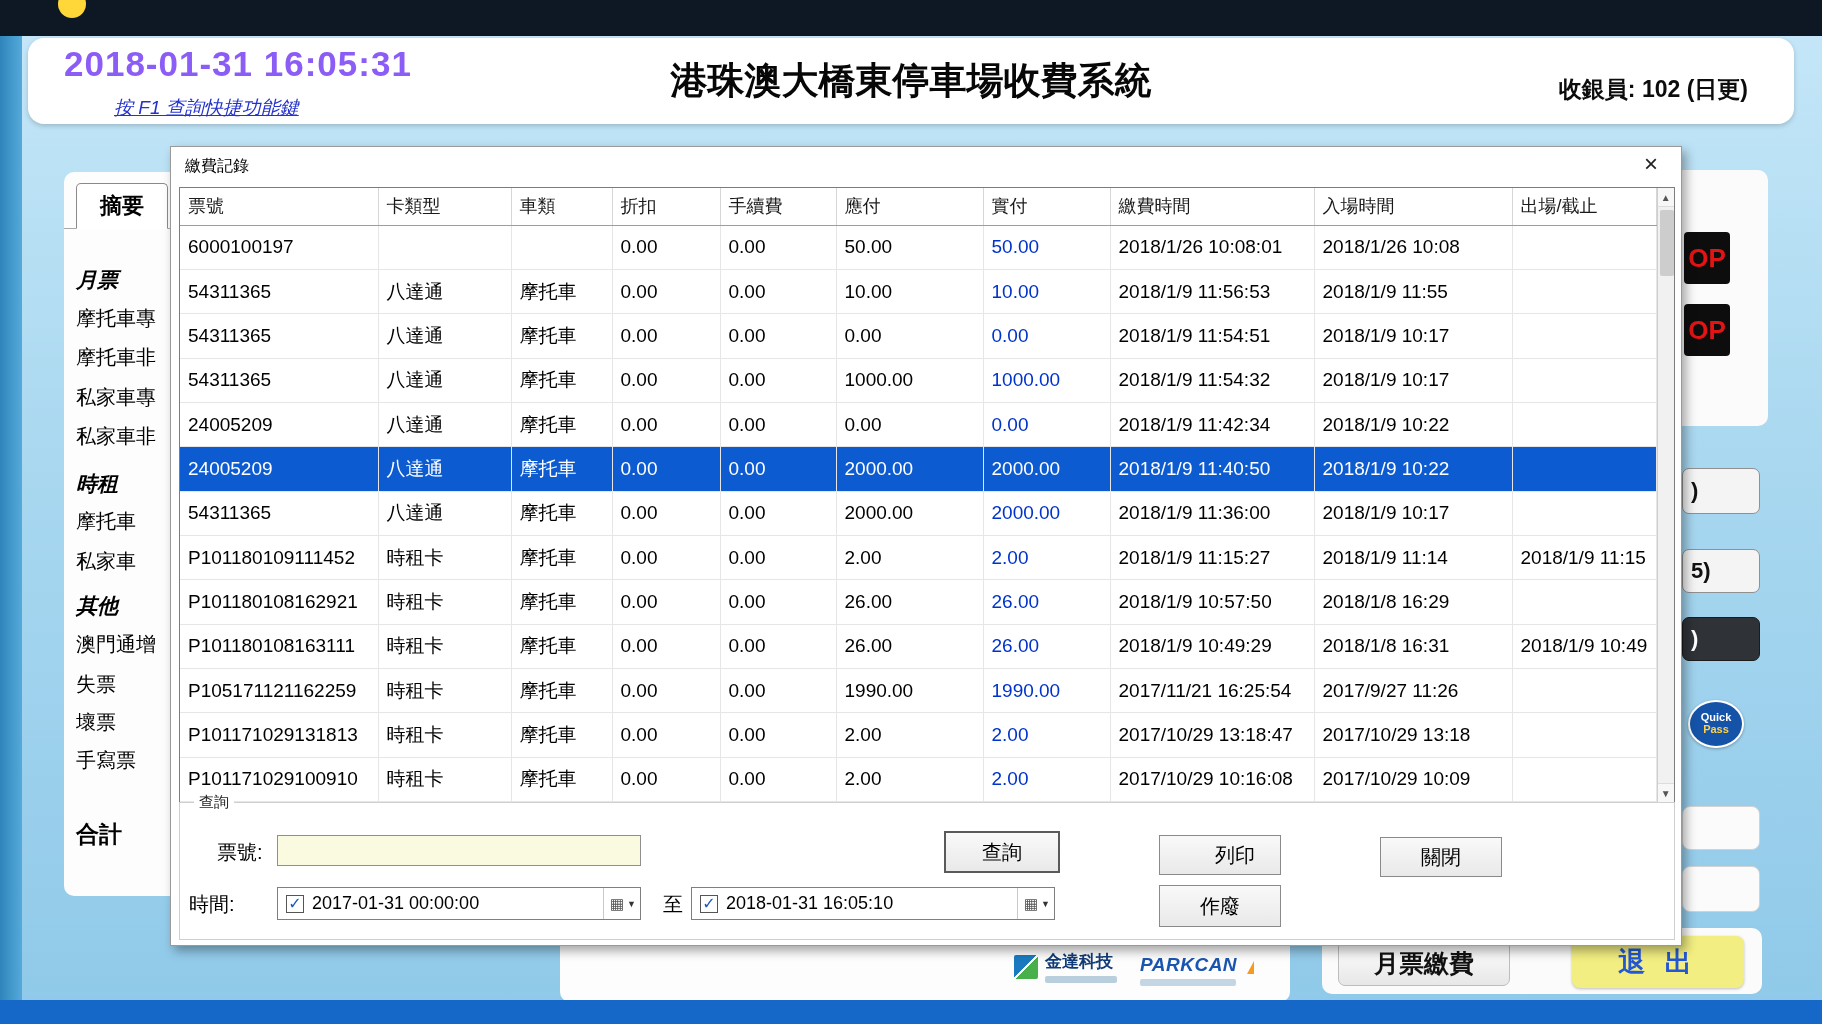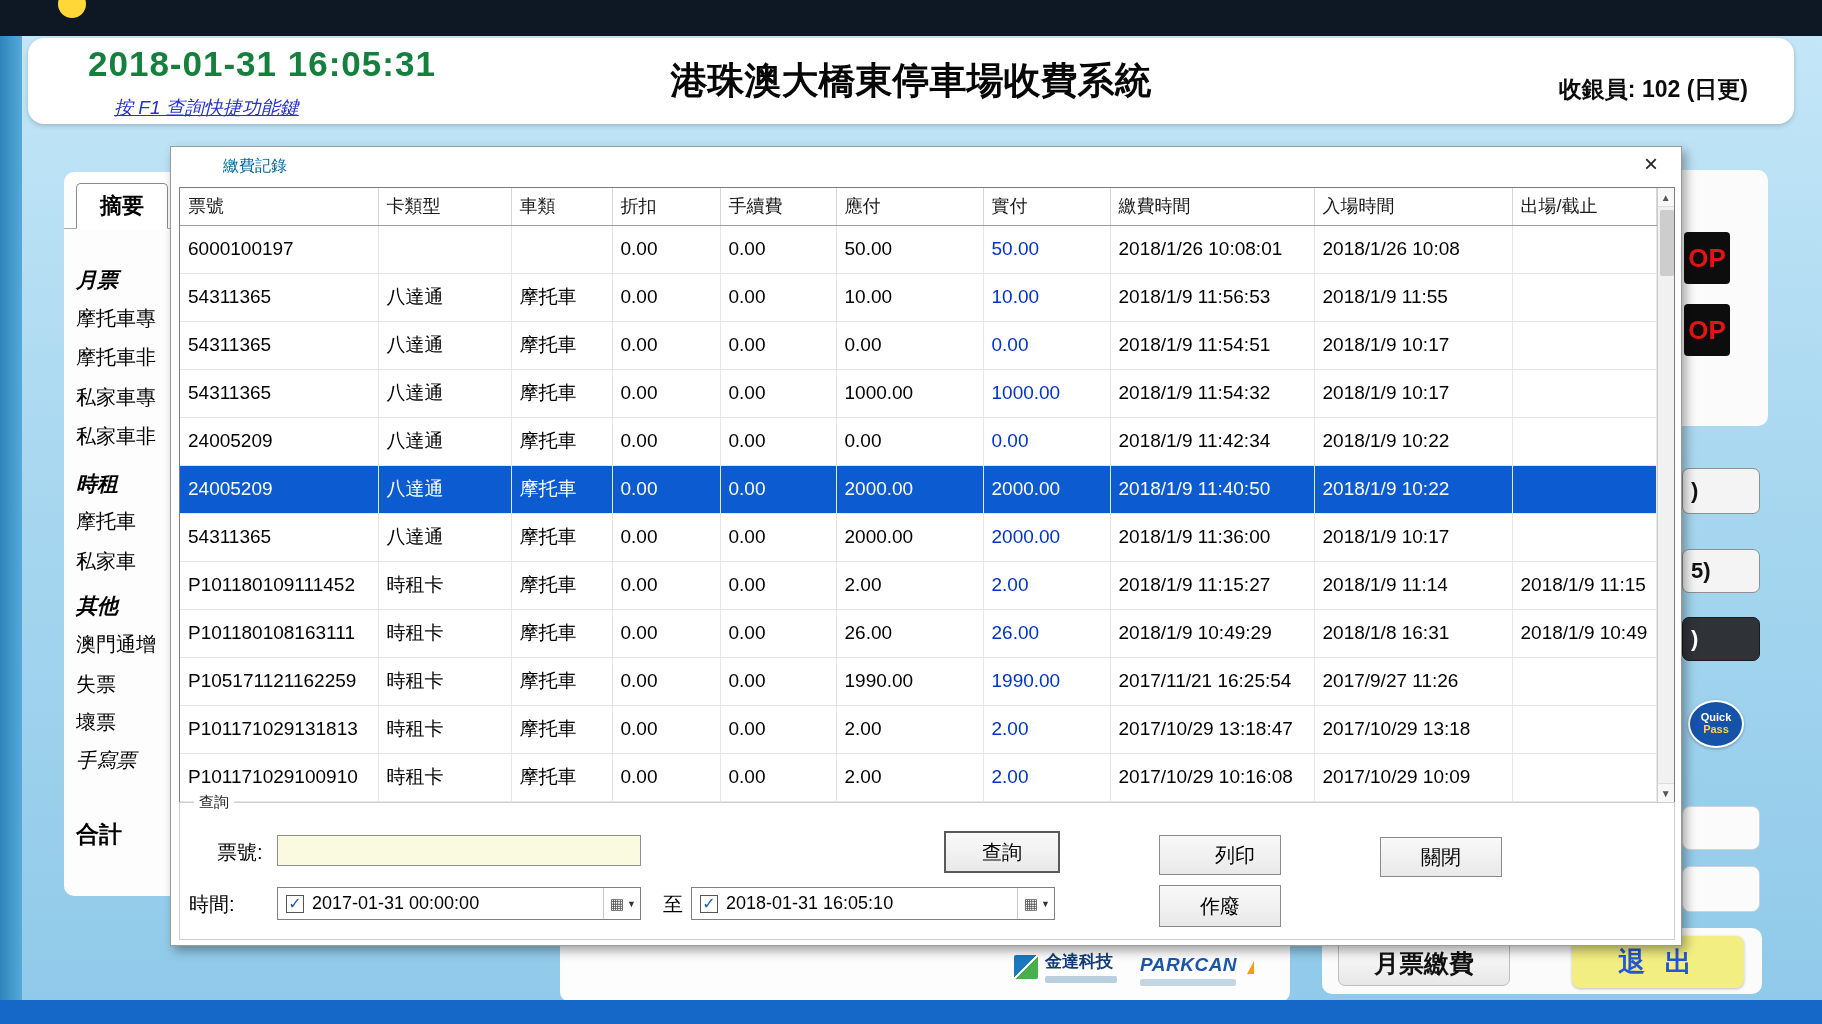--- a/index.html
+++ b/index.html
@@ -11,21 +11,21 @@
 
   
   .top-strip { position:absolute; left:0; top:0; width:1822px; height:36px; background:#0e1724; z-index:4; }
   .yellow-dot { position:absolute; left:58px; top:-10px; width:28px; height:28px; border-radius:50%; background:#ffd738; z-index:5; }
   .left-stripe { position:absolute; left:0; top:36px; width:22px; height:988px; background:linear-gradient(90deg,#2f85ba,#55aadb); z-index:4; }
   .bottom-strip { position:absolute; left:0; top:1000px; width:1822px; height:24px; background:#1668c8; z-index:4; }
 
   
   .header { position:absolute; left:28px; top:38px; width:1766px; height:86px; background:#fff;
     border-radius:16px; box-shadow:0 2px 5px rgba(0,0,0,.18); z-index:5; }
-  .hdr-datetime { position:absolute; left:60px; top:6px; font-size:35px; font-weight:700; color:#15803d; letter-spacing:1px; }
+  .hdr-datetime { position:absolute; left:36px; top:6px; font-size:35px; font-weight:700; color:#8b5cf6; letter-spacing:1px; }
   .hdr-f1 { position:absolute; left:86px; top:57px; font-size:19px; font-style:italic; color:#2433cc; text-decoration:underline; cursor:pointer; }
   .hdr-title { position:absolute; left:0; top:18px; width:100%; text-align:center; font-size:37px; font-weight:700; color:#070707; }
   .hdr-cashier { position:absolute; right:46px; top:36px; font-size:23px; font-weight:700; color:#0c0c0c; }
 
   
   .left-panel { position:absolute; left:64px; top:172px; width:470px; height:724px; background:#fdfdfd; border-radius:10px; z-index:1; }
   .tab-strip-line { position:absolute; left:0; top:56px; width:100%; height:1px; background:#a9a9a9; }
   .tab-summary { position:absolute; left:12px; top:11px; width:92px; height:46px; background:#fff; border:1px solid #8a8a8a;
     border-bottom:1px solid #fff; border-radius:5px 5px 0 0; font-size:22px; font-weight:700;
     display:flex; align-items:center; justify-content:center; cursor:pointer; }
@@ -66,21 +66,21 @@
   .logo-parkcan { position:absolute; left:1140px; top:954px; z-index:3; }
   .pc-row { display:flex; align-items:flex-end; gap:10px; }
   .pc-name { font-size:19px; font-weight:700; font-style:italic; color:#1a55b0; letter-spacing:.5px; }
   .pc-wedge { width:0; height:0; border-left:7px solid transparent; border-bottom:13px solid #f59b20; margin-bottom:2px; }
   .pc-sub { width:96px; height:7px; background:#c4d5e3; border-radius:2px; margin-top:3px; }
 
   
   .dialog { position:absolute; left:170px; top:146px; width:1512px; height:800px; background:#fff;
     border:1px solid #9a9a9a; box-shadow:4px 5px 10px rgba(0,0,0,.35); z-index:10; }
   .dlg-titlebar { position:absolute; left:0; top:0; width:100%; height:36px; background:#fff; }
-  .dlg-title { position:absolute; left:14px; top:9px; font-size:16px; color:#0369a1;margin-left:38px; }
+  .dlg-title { position:absolute; left:14px; top:9px; font-size:16px; color:#000000; }
   .dlg-close { position:absolute; right:16px; top:3px; font-size:24px; color:#222; cursor:pointer; width:28px; text-align:center; }
 
   .table-wrap { position:absolute; left:8px; top:40px; width:1496px; height:616px; border:1px solid #7d7d7d;
     display:flex; overflow:hidden; background:#fff; }
   table.records { width:1476px; border-collapse:collapse; table-layout:fixed; }
   table.records th { height:37px; font-size:18px; font-weight:400; text-align:left; padding:0 4px 0 8px; color:#1a1a1a;
     border-right:1px solid #d6d6d6; border-bottom:1px solid #9d9d9d; background:#fff; white-space:nowrap; overflow:hidden; cursor:pointer; }
   table.records td { height:40px; font-size:19px; color:#000; padding:0 4px 0 8px; border-right:1px solid #e6e6e6;
     border-bottom:1px solid #e6e6e6; white-space:nowrap; overflow:hidden; }
   table.records td.paid { color:#0033cc; }
@@ -148,21 +148,21 @@
         <div class="side-item" style="top: 172px;">摩托車非</div>
         <div class="side-item" style="top: 212px;">私家車專</div>
         <div class="side-item" style="top: 251px;">私家車非</div>
         <div class="side-item emph" style="top: 298px;">時租</div>
         <div class="side-item" style="top: 336px;">摩托車</div>
         <div class="side-item" style="top: 376px;">私家車</div>
         <div class="side-item emph" style="top: 420px;">其他</div>
         <div class="side-item" style="top: 459px;">澳門通增</div>
         <div class="side-item" style="top: 499px;">失票</div>
         <div class="side-item" style="top: 537px;">壞票</div>
-        <div class="side-item" style="top: 575px; font-style: italic;">手寫票</div>
+        <div class="side-item" style="top: 575px;">手寫票</div>
         <div class="side-item total" style="top: 647px;">合計</div>
       </div>
   </div>
   <div class="center-panel"></div>
   <div class="rp-panel"></div>
   <div class="panel-br"></div>
 
   <div class="stop-badge sb1">
       <span>OP</span>
     </div>
@@ -309,20 +309,32 @@
               <td>摩托車</td>
               <td>0.00</td>
               <td>0.00</td>
               <td>2.00</td>
               <td class="paid">2.00</td>
               <td>2018/1/9 11:15:27</td>
               <td>2018/1/9 11:14</td>
               <td>2018/1/9 11:15</td>
             </tr>
             <tr>
+              <td>P101180108162921</td>
+              <td>時租卡</td>
+              <td>摩托車</td>
+              <td>0.00</td>
+              <td>0.00</td>
+              <td>26.00</td>
+              <td class="paid">26.00</td>
+              <td>2018/1/9 10:57:50</td>
+              <td>2018/1/8 16:29</td>
+              <td></td>
+            </tr>
+            <tr>
               <td>P101180108163111</td>
               <td>時租卡</td>
               <td>摩托車</td>
               <td>0.00</td>
               <td>0.00</td>
               <td>26.00</td>
               <td class="paid">26.00</td>
               <td>2018/1/9 10:49:29</td>
               <td>2018/1/8 16:31</td>
               <td>2018/1/9 10:49</td>

